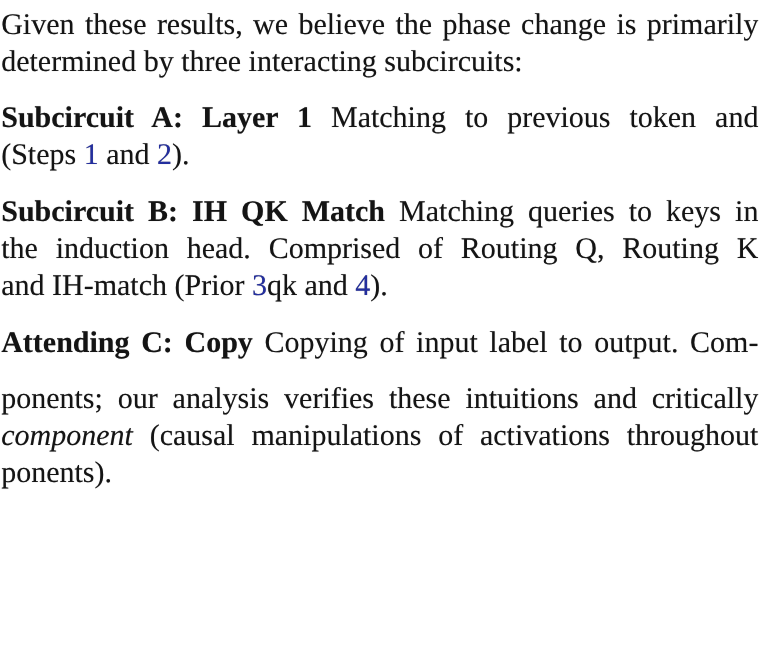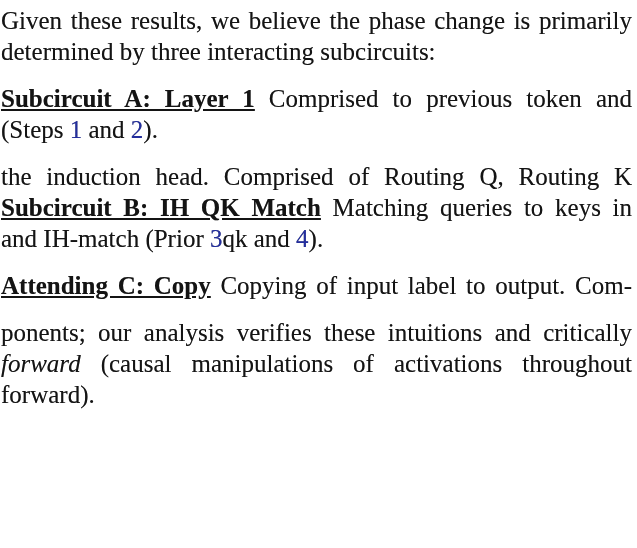--- a/index.html
+++ b/index.html
@@ -30,46 +30,46 @@
   .line {
     white-space: normal;
     overflow: hidden;
     height: 31px;
   }
   .line.just {
     text-align: justify;
     text-align-last: justify;
   }
   .run.normal { font-weight: normal; font-style: normal; text-align: right; }
-  .run.bold   { font-weight: bold; text-decoration: underline; }
+  .run.bold   { font-weight: bold; }
   .run.italic { font-style: italic; }
   .run.link   {
     color: var(--link-color, #232e9e);
     text-decoration: none;
     cursor: pointer;
   }
 </style>
 </head>
 <body>
 
 <main class="page" style="background: rgb(255, 255, 255); color: rgb(20, 20, 20); --link-color: #232e9e;">
     <div class="para">
       <div class="line just"><span class="run normal">Given these results, we believe the phase change is primarily</span></div>
       <div class="line"><span class="run normal">determined by three interacting subcircuits:</span></div>
     </div>
     <div class="para">
-      <div class="line just"><span class="run bold">Subcircuit A: Layer 1</span><span class="run normal"> Comprised to previous token and</span></div>
+      <div class="line just"><span class="run bold">Subcircuit A: Layer 1</span><span class="run normal"> Matching to previous token and</span></div>
       <div class="line"><span class="run normal">(Steps </span><span class="run link">1</span><span class="run normal"> and </span><span class="run link">2</span><span class="run normal">).</span></div>
     </div>
     <div class="para">
+      <div class="line just"><span class="run bold">Subcircuit B: IH QK Match</span><span class="run normal"> Matching queries to keys in</span></div>
       <div class="line just"><span class="run normal">the induction head. Comprised of Routing Q, Routing K</span></div>
-      <div class="line just"><span class="run bold">Subcircuit B: IH QK Match</span><span class="run normal"> Matching queries to keys in</span></div>
       <div class="line"><span class="run normal">and IH-match (Prior </span><span class="run link">3</span><span class="run normal">qk and </span><span class="run link">4</span><span class="run normal">).</span></div>
     </div>
     <div class="para">
       <div class="line just"><span class="run bold">Attending C: Copy</span><span class="run normal"> Copying of input label to output. Com-</span></div>
     </div>
     <div class="para">
       <div class="line just"><span class="run normal">ponents; our analysis verifies these intuitions and critically</span></div>
-      <div class="line just"><span class="run italic">forward</span><span class="run normal"> (causal manipulations of activations throughout</span></div>
-      <div class="line"><span class="run normal">forward).</span></div>
+      <div class="line just"><span class="run italic">component</span><span class="run normal"> (causal manipulations of activations throughout</span></div>
+      <div class="line"><span class="run normal">ponents).</span></div>
     </div>
   </main>
 
 </body></html>

